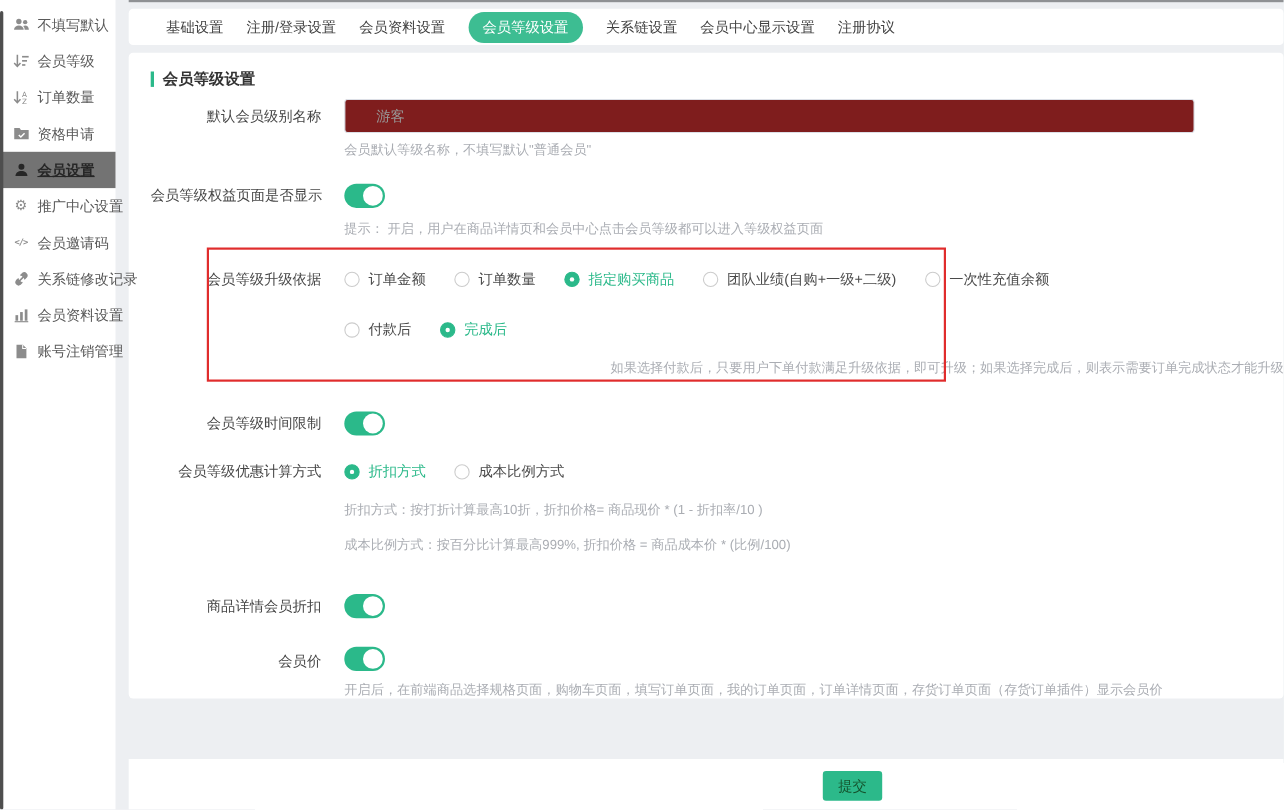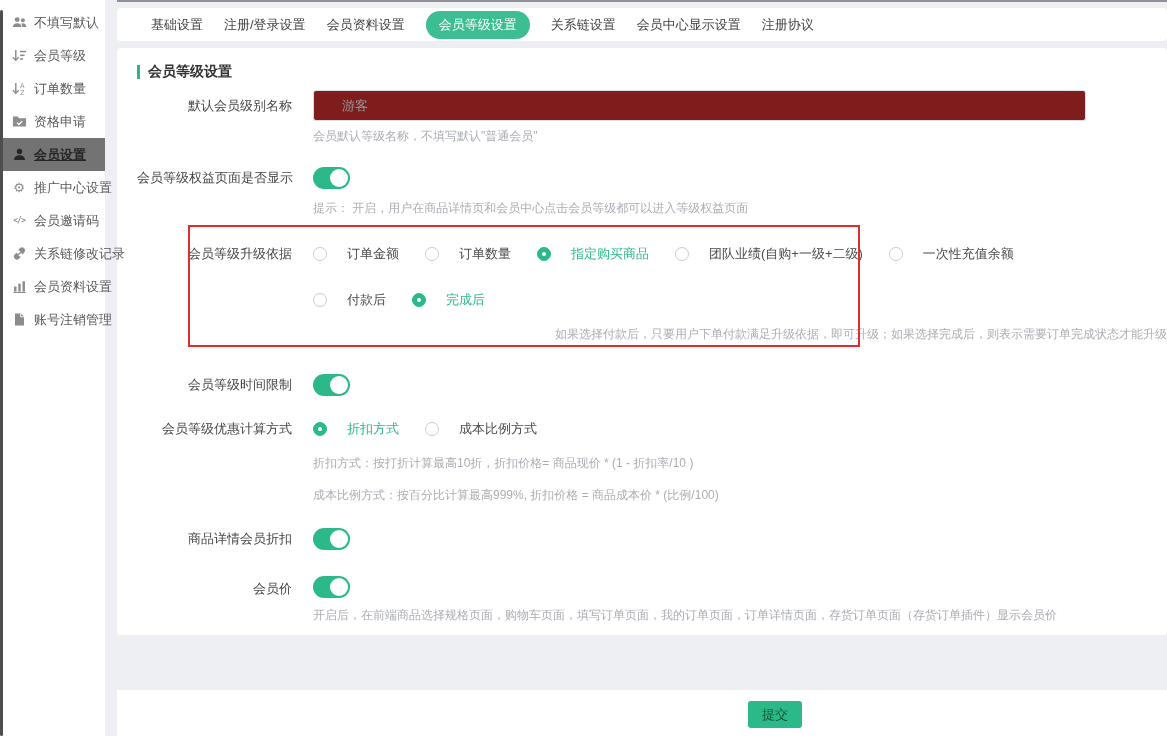--- a/index.html
+++ b/index.html
@@ -40,40 +40,40 @@
   .flabel { width:155px; text-align:right; margin-right:21px; font-size:13px; color:#464646; white-space:nowrap; flex:0 0 155px; }
   .helper { margin-left:176px; font-size:12px; color:#aaadb3; white-space:nowrap; }
 
   .text-input { width:773px; height:31px; border:1px solid #dcdfe6; border-radius:3px; padding:0 28px;
     font-size:13px; color:#999; background:#7f1d1d; outline:none; font-family:Liberation Mono, monospace; }
 
   .toggle { width:37px; height:22px; border-radius:11px; background:#2bb98a; position:relative; cursor:pointer; flex:0 0 37px; }
   .toggle::after { content:''; position:absolute; top:2px; right:2px; width:18px; height:18px; border-radius:50%; background:#fff; }
 
   .radio-group { display:flex; align-items:center; gap:26px; }
-  .radio-item { display:flex; align-items:center; gap:20px; cursor:pointer; }
+  .radio-item { display:flex; align-items:center; gap:8px; cursor:pointer; }
   .radio-circle { width:14px; height:14px; border-radius:50%; border:1px solid #ccc; background:#fff; flex:0 0 14px; position:relative; }
   .radio-item.checked .radio-circle { background:#2bb98a; border-color:#2bb98a; }
   .radio-item.checked .radio-circle::after { content:''; position:absolute; left:4px; top:4px; width:4px; height:4px; border-radius:50%; background:#fff; }
   .radio-label { font-size:13px; color:#4a4a4a; white-space:nowrap; }
   .radio-item.checked .radio-label { color:#2bb98a; }
 
   
   .r-input   { margin-top:8px; }
   .h-input   { margin-top:7px; }
   .r-rights  { margin-top:22px; }
   .h-rights  { margin-top:11px; }
   .r-basis   { margin-top:28px; }
   .r-timing  { margin-top:28px; }
   .h-timing  { margin-top:17px;text-align:right; }
   .r-limit   { margin-top:31px; }
   .r-mode    { margin-top:24px; }
   .h-mode1   { margin-top:17px; }
   .h-mode2   { margin-top:15px; }
-  .r-detail  { margin-top:24px; }
+  .r-detail  { margin-top:36px; }
   .r-price   { margin-top:26px;align-items:flex-end; }
   .h-price   { margin-top:9px; }
 
   
   .highlight-box { position:absolute; left:71px; top:177px; width:672px; height:122px;
     border:2px solid #e02c2c; pointer-events:none; z-index:6; }
 
   
   .footer { position:absolute; left:117px; top:690px; right:0; height:46px; background:#fff; z-index:3; }
   .submit-btn { position:absolute; left:631px; top:11px; min-width:51px; height:27px; padding:0 14px;

